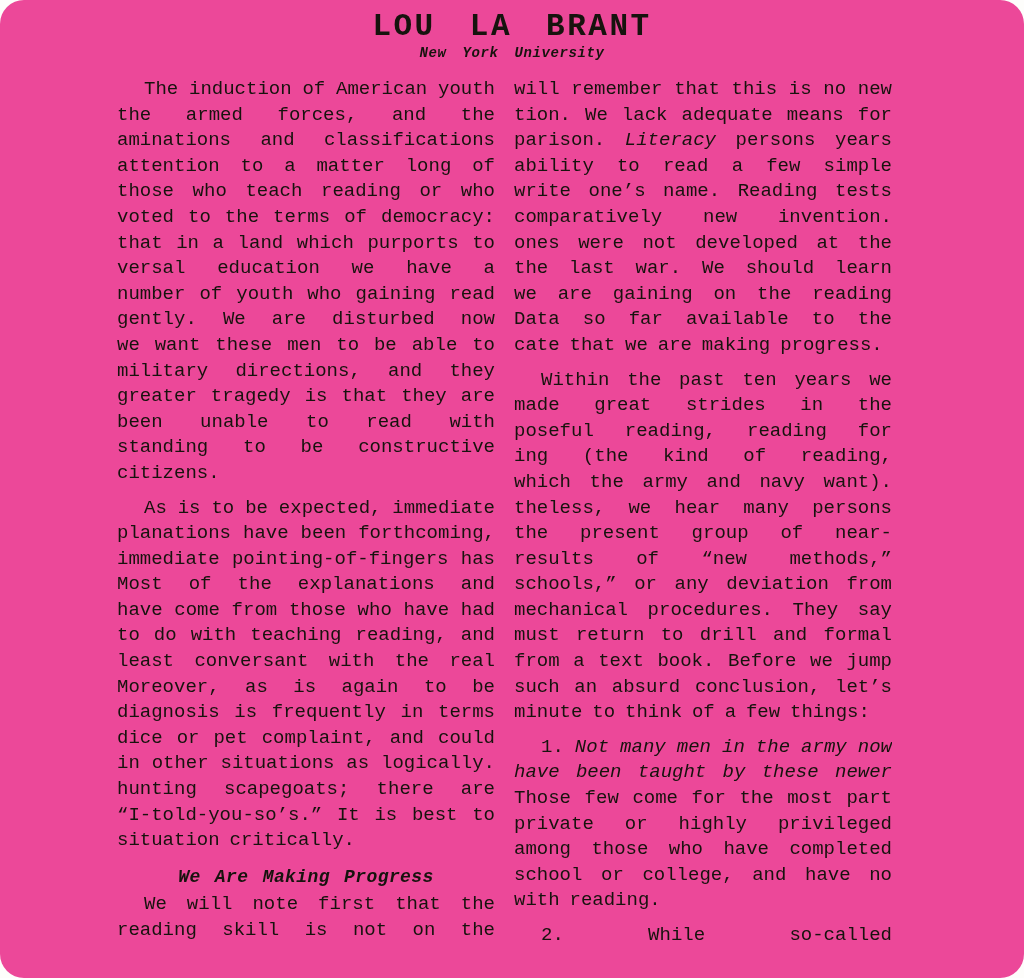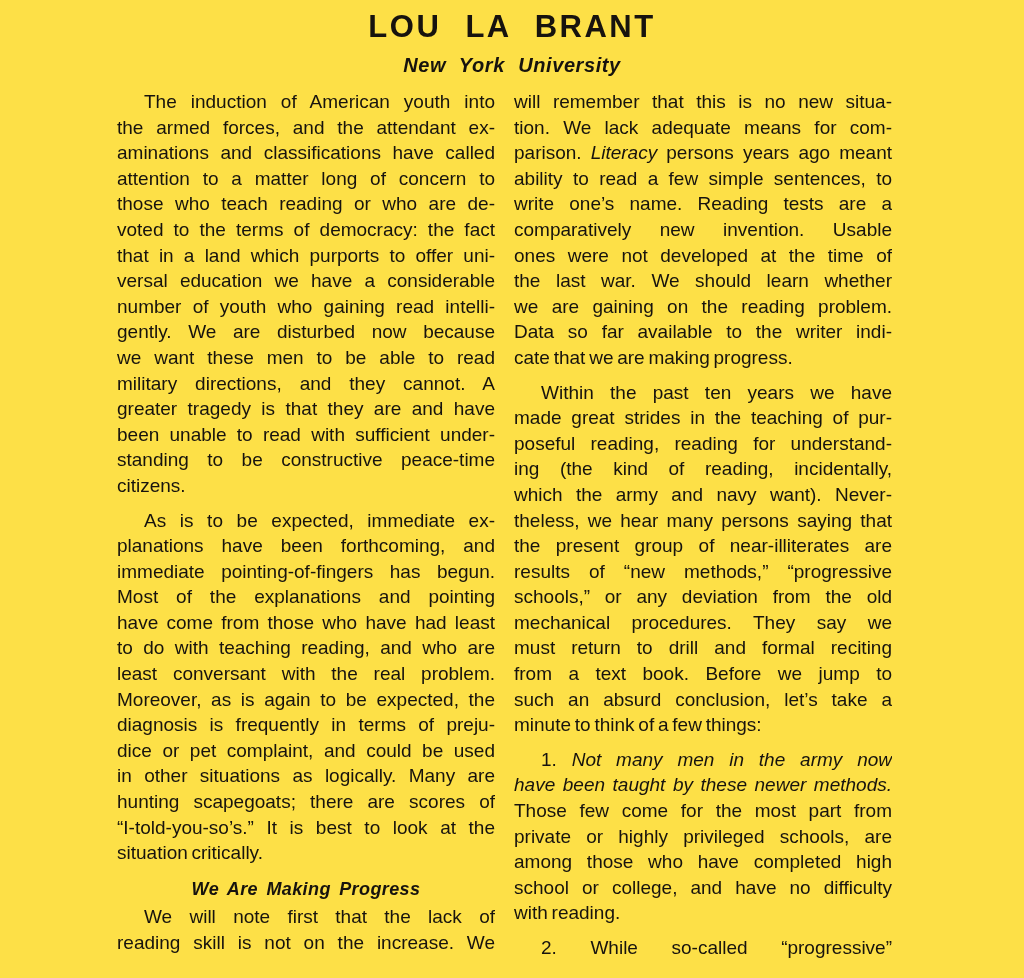--- a/index.html
+++ b/index.html
@@ -7,42 +7,43 @@
     padding: 0;
     width: 1024px;
     height: 978px;
     overflow: hidden;
     background: #fdfdfb;
   }
   .page {
     position: relative;
     width: 1024px;
     height: 978px;
-    background: #fde047;
+    background: #ec4899;
     color: #17130e;
-    font-family: Liberation Sans, sans-serif;
+    font-family: Liberation Mono, monospace;
+    border-radius: 24px;
   }
   .header {
     text-align: center;
     padding-top: 10px;
   }
   .title {
     font-size: 31px;
     font-weight: 700;
     letter-spacing: 2.5px;
     word-spacing: 13px;
     line-height: 34px;
   }
   .subtitle {
-    font-size: 20px;
+    font-size: 14px;
     font-style: italic;
     font-weight: 700;
     word-spacing: 7px;
     letter-spacing: 0.6px;
-    margin-top: 13px;
+    margin-top: 1px;
     line-height: 16px;
   }
   .columns {
     display: flex;
     gap: 19px;
     padding: 16px 8px 0 117px;
   }
   .col {
     width: 378px;
   }

